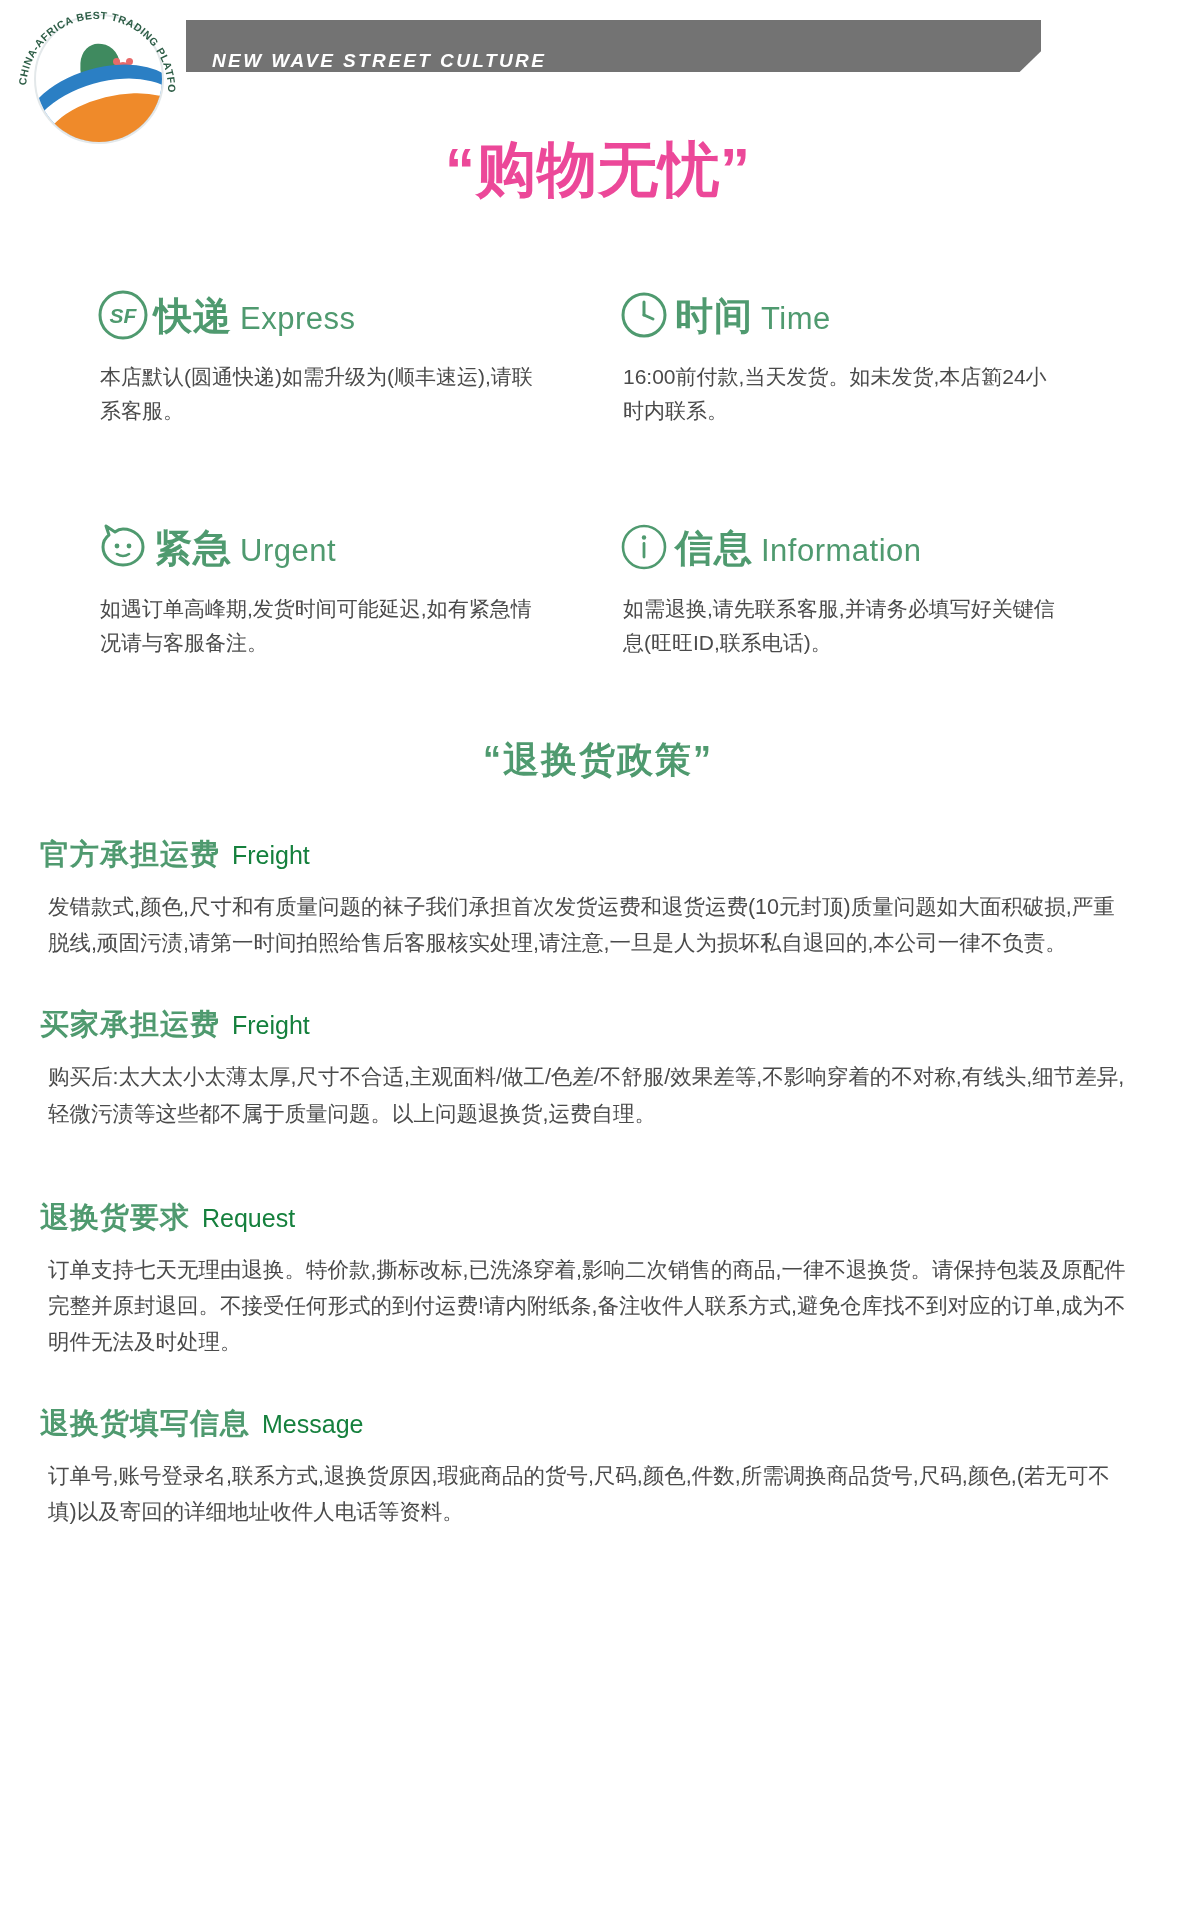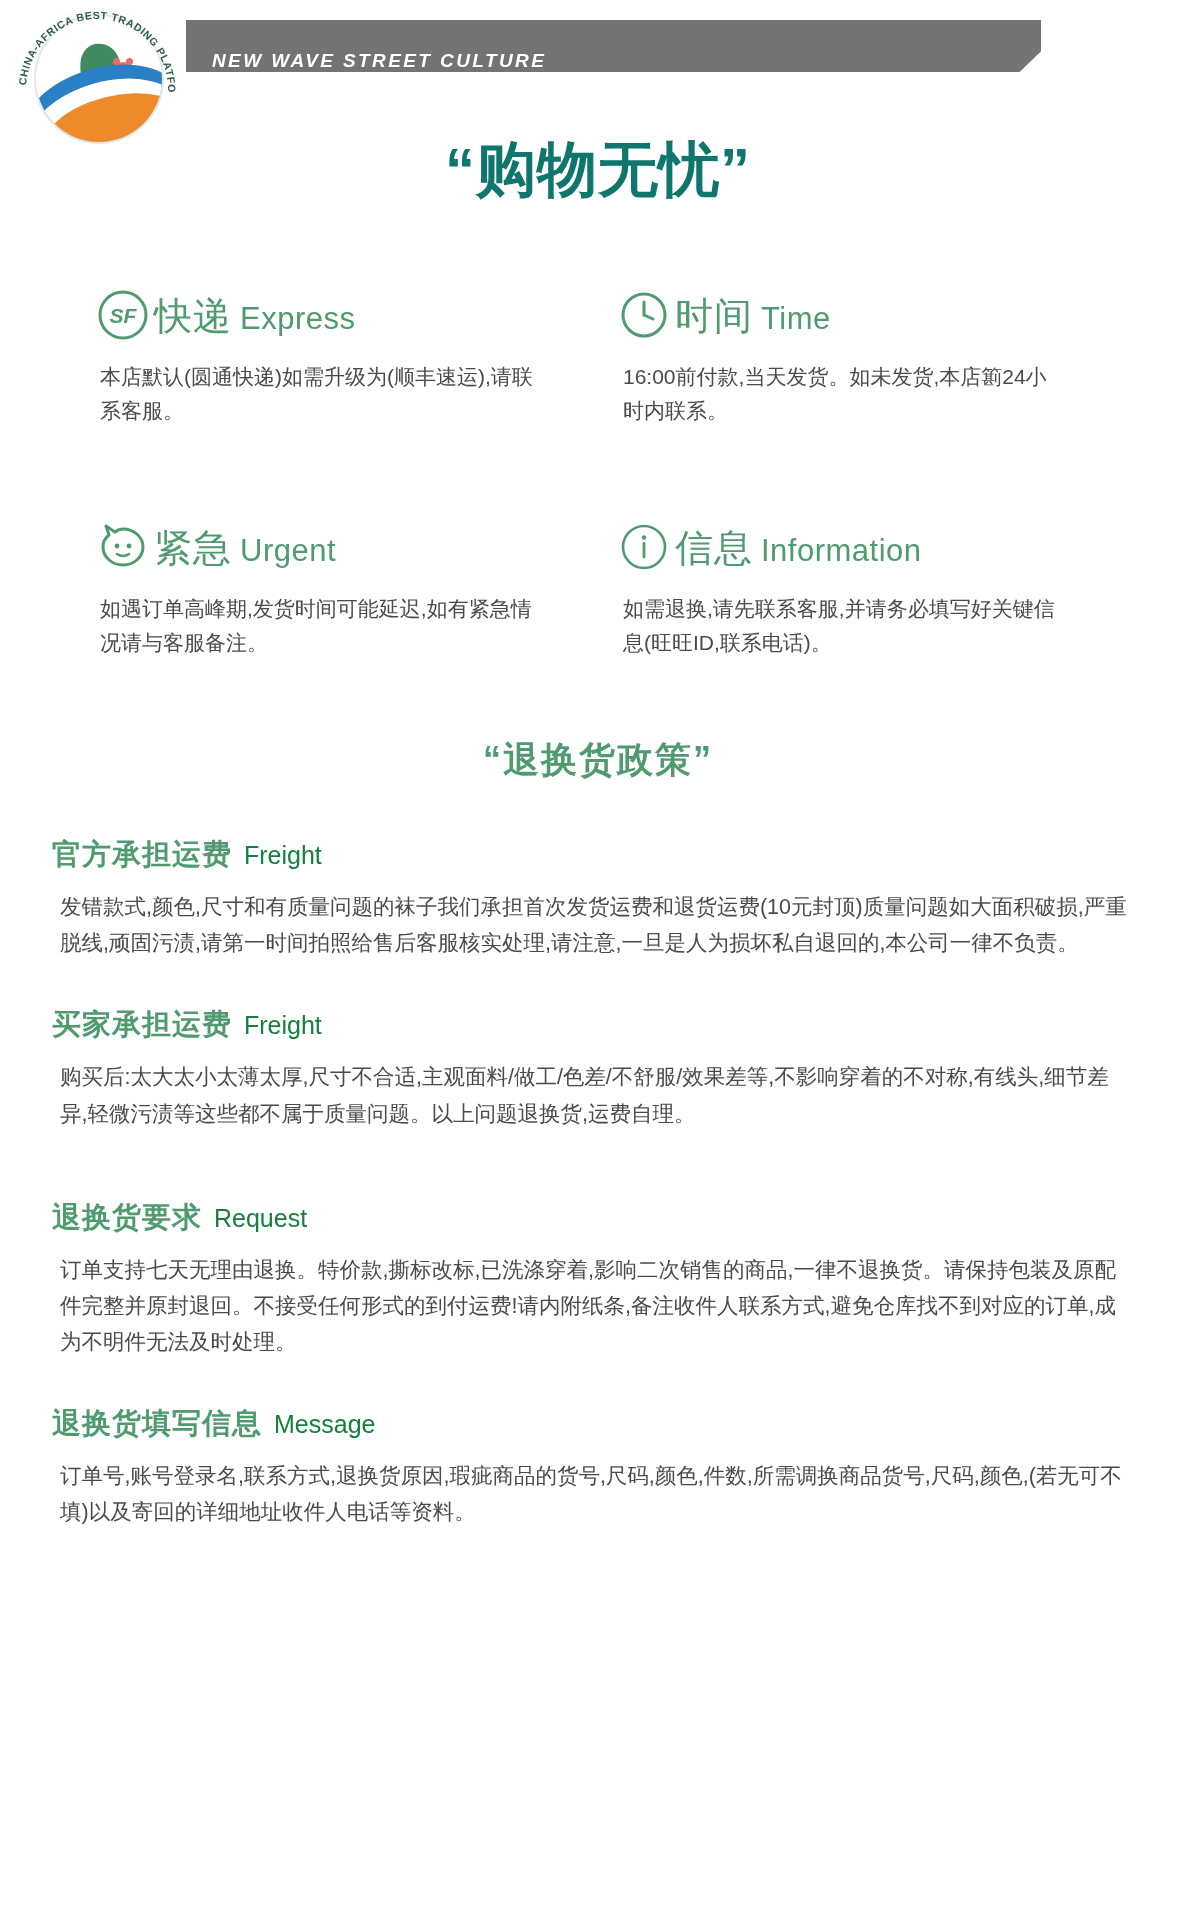--- a/index.html
+++ b/index.html
@@ -131,21 +131,21 @@
     top: 0px;
     width: 166px;
     height: 150px;
   }
   .logo-text svg { display: block; }
 
   
   .title-1 {
     margin: 14px 0 0 0;
     text-align: center;
-    color: #0f766e;
+    color: #ec4899;
     font-size: 60px;
     font-weight: bold;
     letter-spacing: 1px;
     line-height: 1.2;
   }
   .title-2 {
     margin: 0;
     text-align: center;
     color: #4f9a6f;
     font-size: 36px;
@@ -173,42 +173,42 @@
     width: 54px;
     height: 54px;
     flex: 0 0 54px;
     display: flex;
     align-items: center;
     justify-content: center;
   }
   .feature-title-cn {
     color: #4f9a6f;
     font-size: 38px;
-    font-weight: normal;
+    font-weight: bold;
     letter-spacing: 1px;
   }
   .feature-title-en {
     color: #4f9a6f;
     font-size: 31px;
     font-weight: normal;
     margin-left: 8px;
     letter-spacing: 0.5px;
   }
   .feature-body {
     margin: 18px 0 0 4px;
     font-size: 21px;
     line-height: 1.62;
     color: #4a4a4a;
     max-width: 440px;
   }
   .feature.right .feature-body { margin-left: 6px; }
 
   
   .policy {
-    padding: 0 64px 0 52px;
+    padding: 0 64px 0 40px;
     margin-top: 8px;
   }
   .policy-block { margin-bottom: 44px; }
   .policy-heading {
     display: flex;
     align-items: baseline;
     gap: 12px;
     margin-bottom: 14px;
   }
   .policy-heading .cn {

